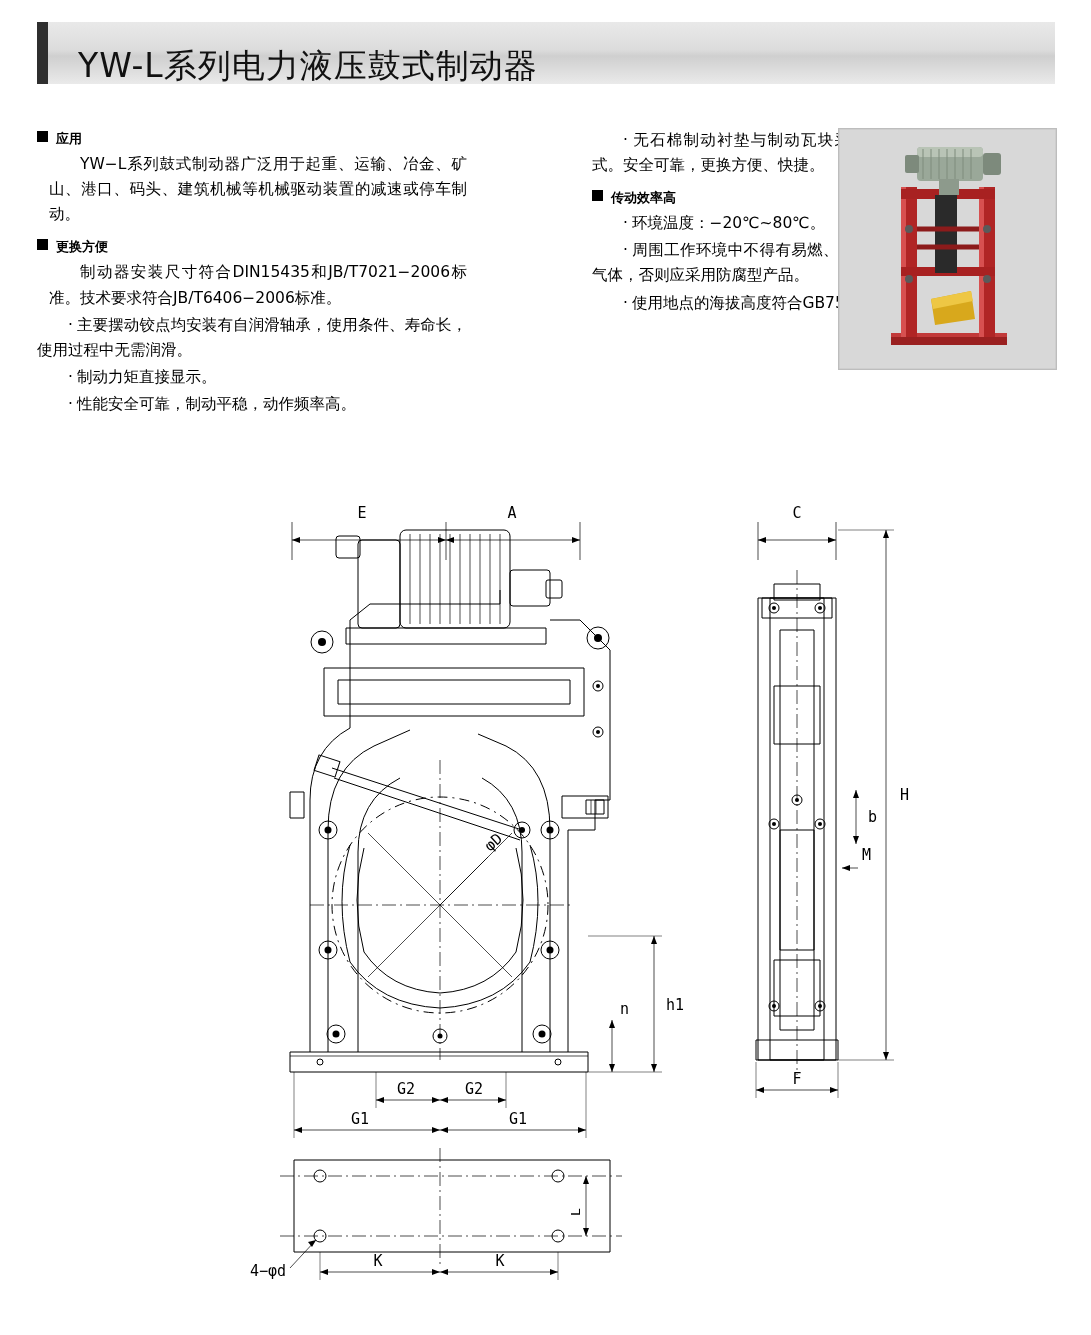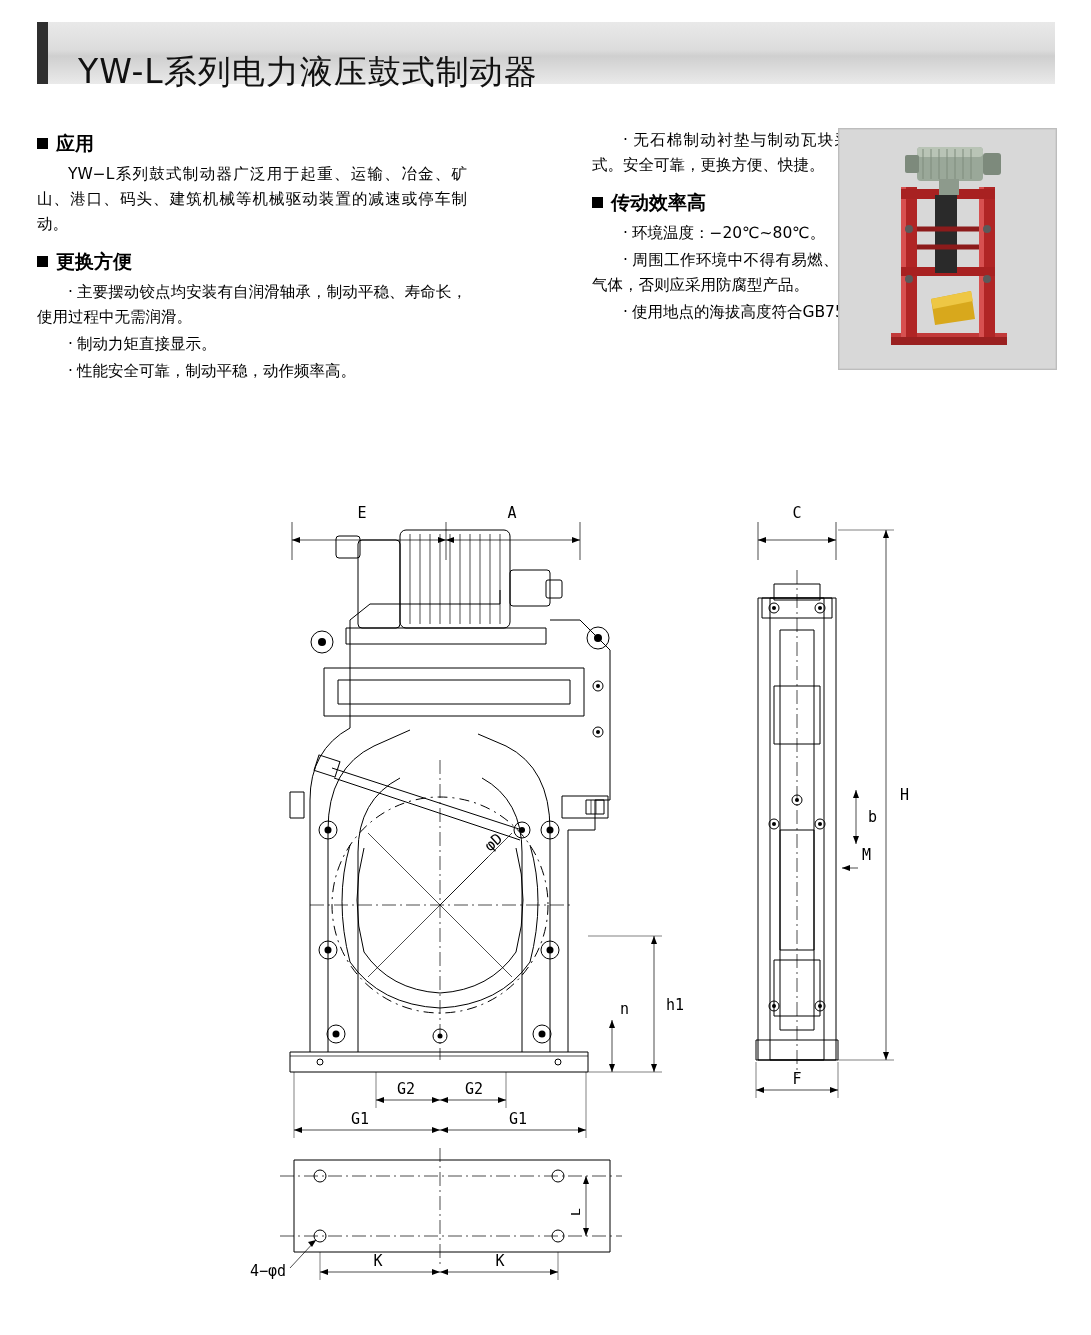--- a/index.html
+++ b/index.html
@@ -34,55 +34,55 @@
     position: absolute;
     left: 37px;
     top: 22px;
     width: 11px;
     height: 62px;
     background: #2f2f2f;
   }
   .header-title {
     position: absolute;
     left: 78px;
-    top: 50px;
+    top: 44px;
     font-size: 33px;
     letter-spacing: 1px;
     font-weight: 500;
     color: #111;
     white-space: nowrap;
   }
 
   
   .col {
     position: absolute;
     font-size: 15.5px;
     line-height: 1.62;
     color: #000;
   }
   .col-left { left: 37px; top: 128px; width: 430px; }
   .col-right { left: 592px; top: 128px; width: 342px; }
 
   .sec-head {
     font-weight: bold;
-    font-size: 19px;
+    font-size: 13px;
     margin: 9px 0 3px 0;
     display: block;
   }
   .sec-head .sq {
     display: inline-block;
     width: 11px;
     height: 11px;
     background: #000;
     margin-right: 8px;
     vertical-align: 1px;
   }
   .para {
     text-indent: 2em;
-    margin: 0 0 2px 0;
+    margin: 0 0 2px 12px;
     text-align: justify;
   }
   .bullet {
     margin: 0 0 2px 0;
     text-indent: 2em;
     text-align: justify;
   }
   .bullet .dot { margin-right: 4px; }
   .first-head { margin-top: 0; }
 
@@ -132,22 +132,23 @@
   <div class="col col-left">
 
     <div class="sec-head first-head">
       <span class="sq"></span><span>应用</span>
     </div>
     <p class="para">YW−L系列鼓式制动器广泛用于起重、运输、冶金、矿山、港口、码头、建筑机械等机械驱动装置的减速或停车制动。</p>
 
     <div class="sec-head">
       <span class="sq"></span><span>更换方便</span>
     </div>
-
-    <p class="bullet"><span class="dot">·</span><span>主要摆动铰点均安装有自润滑轴承，制动平稳、寿命长，使用过程中无需润滑。</span></p>
+    <p class="para">制动器安装尺寸符合DIN15435和JB/T7021−2006标准。技术要求符合JB/T6406−2006标准。</p>
+
+    <p class="bullet"><span class="dot">·</span><span>主要摆动铰点均安装有自润滑轴承，使用条件、寿命长，使用过程中无需润滑。</span></p>
     <p class="bullet"><span class="dot">·</span><span>制动力矩直接显示。</span></p>
     <p class="bullet"><span class="dot">·</span><span>性能安全可靠，制动平稳，动作频率高。</span></p>
   </div>
 
   <div class="col col-right">
     <p class="bullet"><span class="dot">·</span><span>无石棉制动衬垫与制动瓦块采用卡装插入式。安全可靠，更换方便、快捷。</span></p>
 
     <div class="sec-head">
       <span class="sq"></span><span>传动效率高</span>
     </div>

